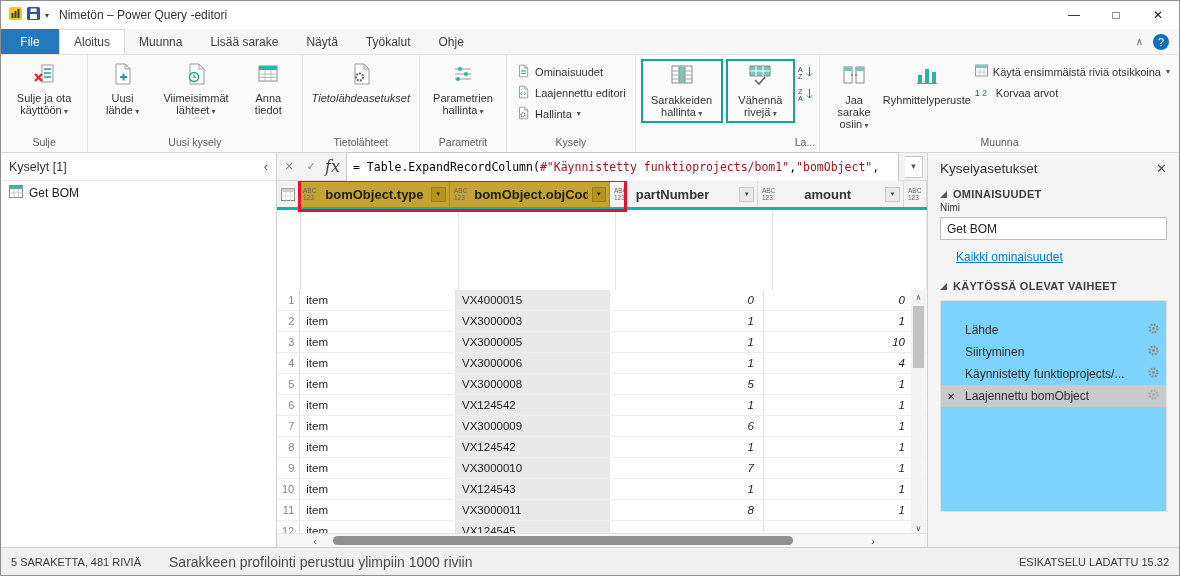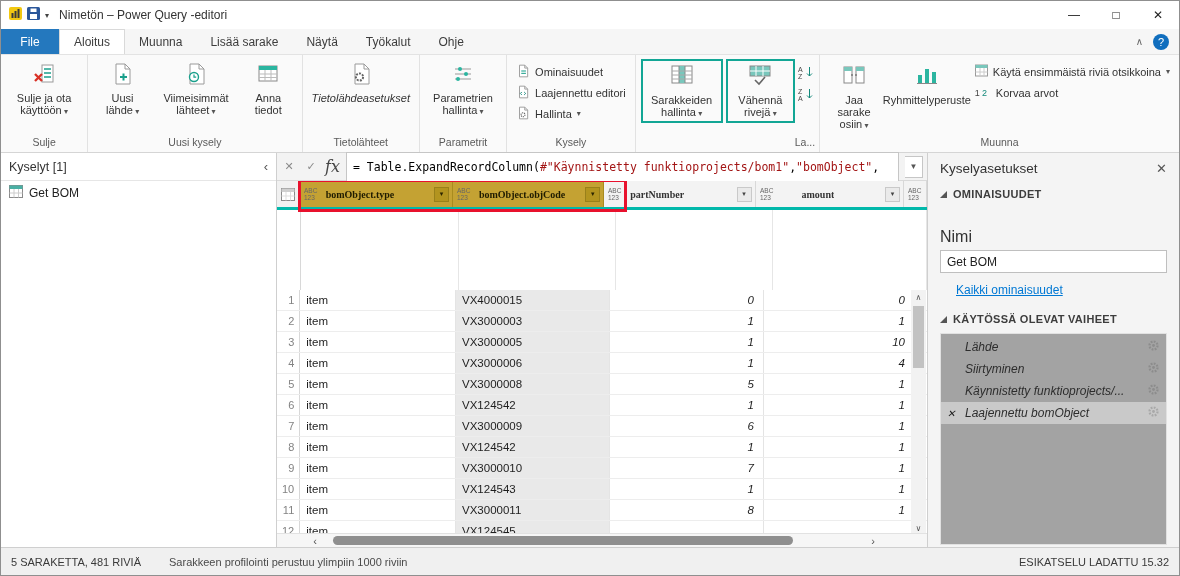--- a/index.html
+++ b/index.html
@@ -55,21 +55,21 @@
   .fx { font-family:"DejaVu Serif", serif; font-style:italic; font-size:16px; color:#444; }
   .finput { flex:1; height:30px; background:#fff; border:1px solid #c6c6c6; display:flex; align-items:center; padding:0 6px; overflow:hidden; white-space:nowrap;
             font-family:"DejaVu Sans Mono", monospace; font-size:11.5px; color:#000; }
   .finput .str { color:#a31515; }
   .fexpand { width:18px; height:22px; background:#fff; border:1px solid #c6c6c6; border-left:none; display:flex; align-items:center; justify-content:center; color:#555; font-size:8px; }
   
   .grid { position:relative; height:354px; background:#fff; overflow:hidden; }
   .ghead { display:flex; height:29px; border-bottom:3px solid #01B8AA; position:relative; }
   .hcorner { width:24px; background:#f1f1f1; border-right:1px solid #d8d8d8; display:flex; align-items:center; justify-content:center; }
   .hcell { height:26px; display:flex; align-items:center; gap:4px; padding-left:4px; background:#f3f3f3; border-right:1px solid #d8d8d8; }
-  .hcell .hname { font-size:10px; font-weight:700; color:#333; white-space:nowrap; overflow:hidden;font-family:Liberation Serif, serif; }
+  .hcell .hname { font-size:13px; font-weight:700; color:#333; white-space:nowrap; overflow:hidden; }
   .hcell.sel { background:#C4A233; border-right:1px solid #a88b1f; }
   .hcell.sel .hname { color:#1f1c00; }
   .fbtn { margin-left:auto; margin-right:3px; width:15px; height:15px; border:1px solid #c9c9c9; background:#eaeaea; display:flex; align-items:center; justify-content:center; }
   .fbtn::after { content:"▾"; font-size:7px; color:#444; }
   .hcell.sel .fbtn { background:#b3941f; border-color:#99801a; }
   .hcell.sel .fbtn::after { color:#2b2500; }
   .c1 { width:162px; } .c2 { width:160px; } .c3 { width:160px; } .c4 { width:157px;gap:24px; } .c5 { flex:1; }
   .redbox { position:absolute; left:21px; top:-2px; width:329px; height:33px; border:3px solid #E8112D; z-index:6; pointer-events:none; }
   .blankstrip { display:flex; height:80px; }
   .blankstrip > div { border-right:1px solid #e6e6e6; }
@@ -91,32 +91,32 @@
   .hs-arrow { position:absolute; top:0; height:13px; width:16px; display:flex; align-items:center; justify-content:center; color:#555; font-size:11px; }
   .hs-left { left:30px; } .hs-right { right:46px; }
   .hs-thumb { position:absolute; top:2px; left:56px; width:460px; height:9px; background:#8f8f8f; border-radius:5px; }
   
   .settings { width:252px; background:#f4f4f4; border-left:1px solid #cfcfcf; padding:8px 12px 0; position:relative; }
   .sp-title { display:flex; align-items:center; font-size:13.5px; color:#333; margin-bottom:12px; }
   .sp-close { margin-left:auto; color:#555; font-size:13px; }
   .sec { display:flex; align-items:center; gap:6px; margin-top:10px; }
   .tri { width:0; height:0; border-left:7px solid transparent; border-bottom:7px solid #555; }
   .sec .st { font-size:11px; font-weight:700; color:#3d3d3d; letter-spacing:.3px; }
-  .nimi { font-size:16px; color:#333; margin:28px 0 4px; }
+  .nimi { font-size:10px; color:#333; margin:2px 0 4px; }
   .nameinput { width:100%; height:23px; border:1px solid #bfbfbf; background:#fff; font-family:"Liberation Sans",sans-serif; font-size:12px; color:#222; padding:0 6px; }
   .alllink { display:inline-block; margin-top:10px; color:#0078D4; font-size:12px;margin-left:16px; }
-  .stepsbox { margin-top:8px; background:#a3a3a3; border:1px solid #e1e1e1; height:212px; padding-top:2px;font-style:italic; }
+  .stepsbox { margin-top:8px; background:#7dd3fc; border:1px solid #e1e1e1; height:212px; padding-top:18px; }
   .step { height:22px; display:flex; align-items:center; padding-left:24px; padding-right:6px; font-size:12px; color:#2d2d2d; position:relative; }
   .step .gear { margin-left:auto; }
   .step.selected { background:#c9c9c9; }
   .step .del { position:absolute; left:6px; font-size:10px; color:#222; }
   
   .statusbar { position:absolute; left:0; right:0; bottom:0; height:28px; background:#f0f0f0; border-top:1px solid #cfcfcf; display:flex; align-items:center; padding:0 10px; gap:28px; }
   .statusbar .s1 { font-size:11px; color:#3a3a3a; }
-  .statusbar .s2 { font-size:11px; color:#4a4a4a; }
+  .statusbar .s2 { font-size:14px; color:#4a4a4a; }
   .statusbar .s3 { margin-left:auto; font-size:11px; color:#3a3a3a; }
   svg text { font-family:"Liberation Sans",sans-serif; }
   .typico text { font-size:6.5px; fill:#666; }
 </style>
 </head>
 <body>
 
 <div class="titlebar">
   <div class="qat">
     <span><svg width="13" height="13" viewBox="0 0 13 13">

